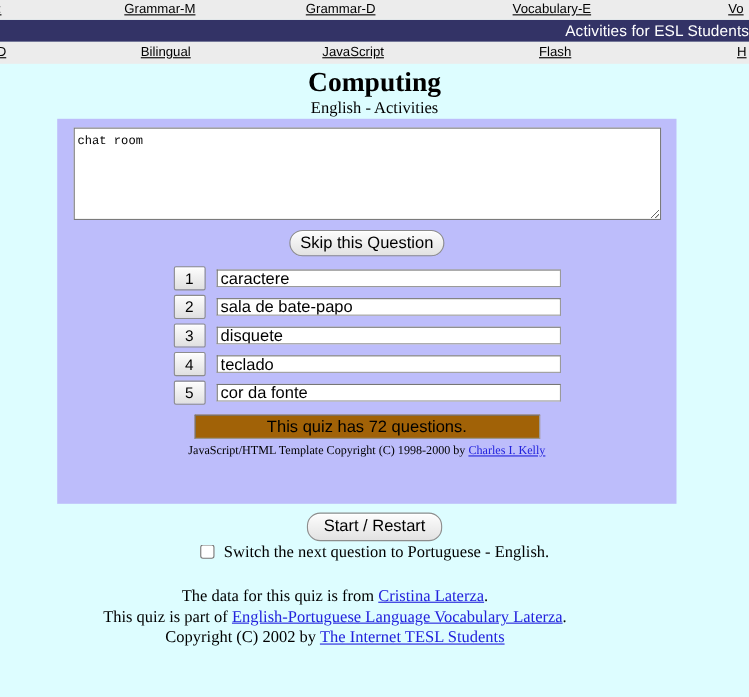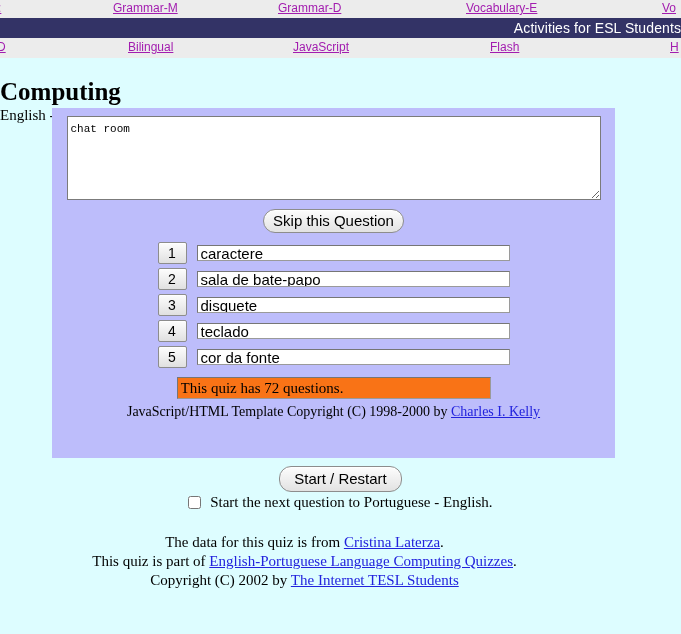--- a/index.html
+++ b/index.html
@@ -18,21 +18,21 @@
   .navrow {
     height: 18px;
     background: #ececec;
     position: relative;
     overflow: hidden;
     font-size: 12px;
   }
   .navrow a {
     position: absolute;
     top: 1px;
-    color: #a21caf;
+    color: #000000;
     text-decoration: underline;
     white-space: nowrap;
     font-size: 12px;
     font-family: "Liberation Sans", sans-serif;
   }
   .navrow.row2 { height: 20px; }
   .navrow.row2 a { top: 2px; }
 
   .banner {
     height: 20px;
@@ -40,22 +40,22 @@
     color: #ffffff;
     text-align: right;
     font-size: 14px;
     line-height: 20px;
     font-family: "Liberation Sans", sans-serif;
     letter-spacing: .1px;
   }
 
   
   .heading-wrap {
-    text-align: left;
-    padding-top: 20px;
+    text-align: center;
+    padding-top: 4px;
   }
   .page-title {
     font-family: "Liberation Serif", serif;
     font-size: 25px;
     font-weight: bold;
     color: #000;
     margin: 0;
     line-height: 28px;
   }
   .page-subtitle {
@@ -151,34 +151,35 @@
   }
 
   .status-wrap {
     text-align: center;
     margin-top: 9px;
   }
   .status-input {
     width: 314px;
     height: 22px;
     box-sizing: border-box;
-    background: #f97316;
+    background: #a16207;
     border: 1px solid #9a9a9a;
     border-top-color: #767676;
     border-left-color: #767676;
-    font-family: Liberation Serif, serif;
+    font-family: Liberation Sans, sans-serif;
     font-size: 15px;
     color: #000;
     padding: 1px 3px;
+    text-align: center;
   }
 
   .template-credit {
     text-align: center;
     font-family: "Liberation Serif", serif;
-    font-size: 14px;
+    font-size: 11px;
     color: #000;
     margin-top: 5px;
   }
   .template-credit a {
     color: #2222dd;
     text-decoration: underline;
   }
 
   
   .start-row {
@@ -293,20 +294,20 @@
     <span>JavaScript/HTML Template Copyright (C) 1998-2000 by </span><a>Charles I. Kelly</a>
   </div>
 </div>
 
 <div class="start-row">
   <button class="btn start-btn">Start / Restart</button>
 </div>
 
 <div class="switch-row">
   <input type="checkbox" style="">
-  <span>Start the next question to Portuguese - English.</span>
+  <span>Switch the next question to Portuguese - English.</span>
 </div>
 
 <div class="footer">
   <div><span>The data for this quiz is from </span><a>Cristina Laterza</a><span>.</span></div>
-  <div><span>This quiz is part of </span><a>English-Portuguese Language Computing Quizzes</a><span>.</span></div>
+  <div><span>This quiz is part of </span><a>English-Portuguese Language Vocabulary Laterza</a><span>.</span></div>
   <div><span>Copyright (C) 2002 by </span><a>The Internet TESL Students</a></div>
 </div>
 
 </body></html>

